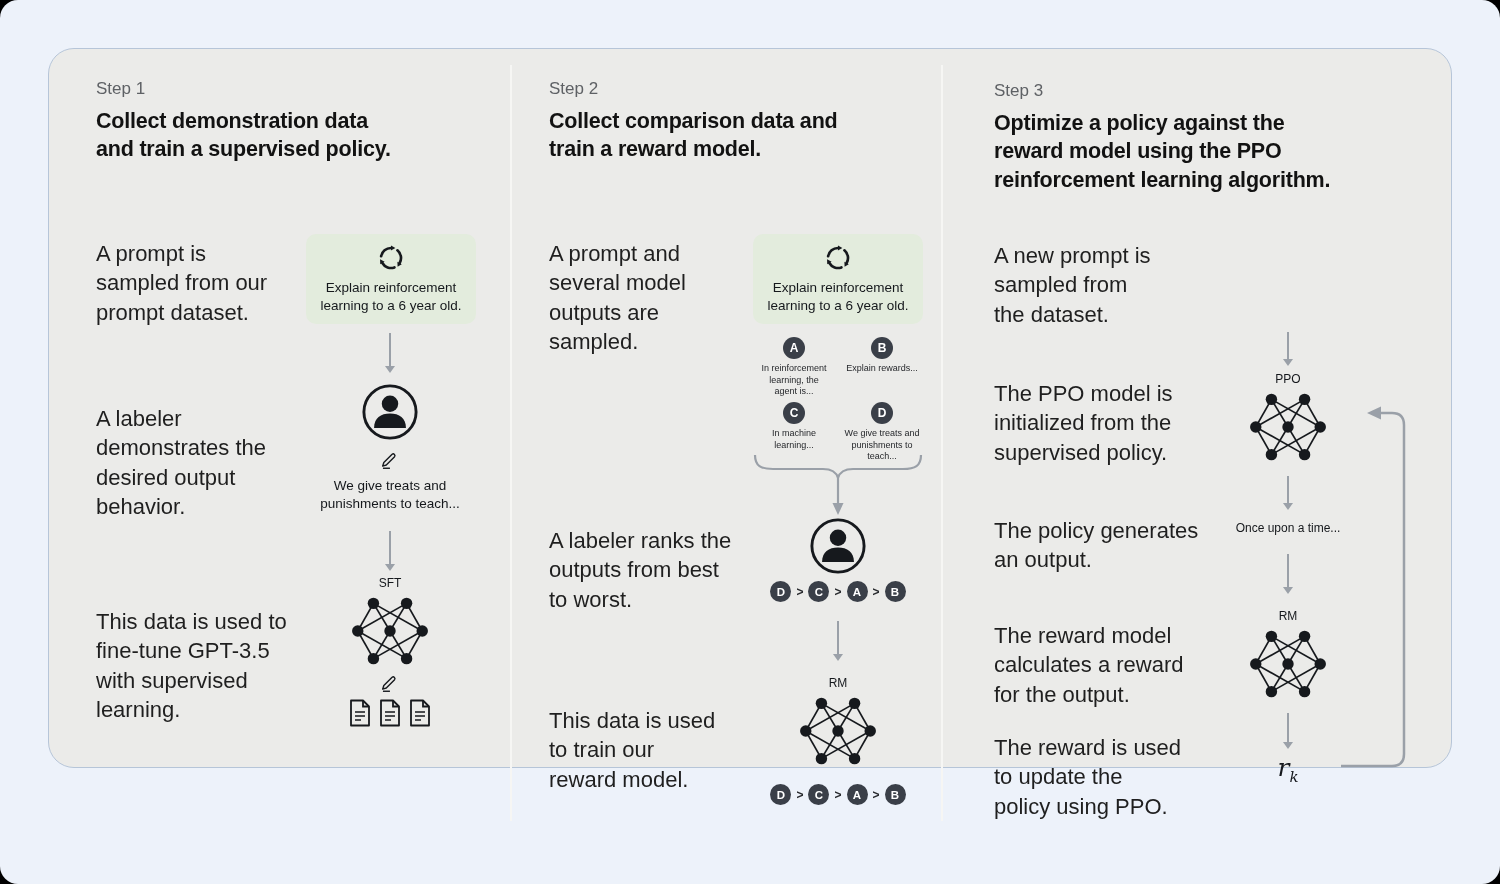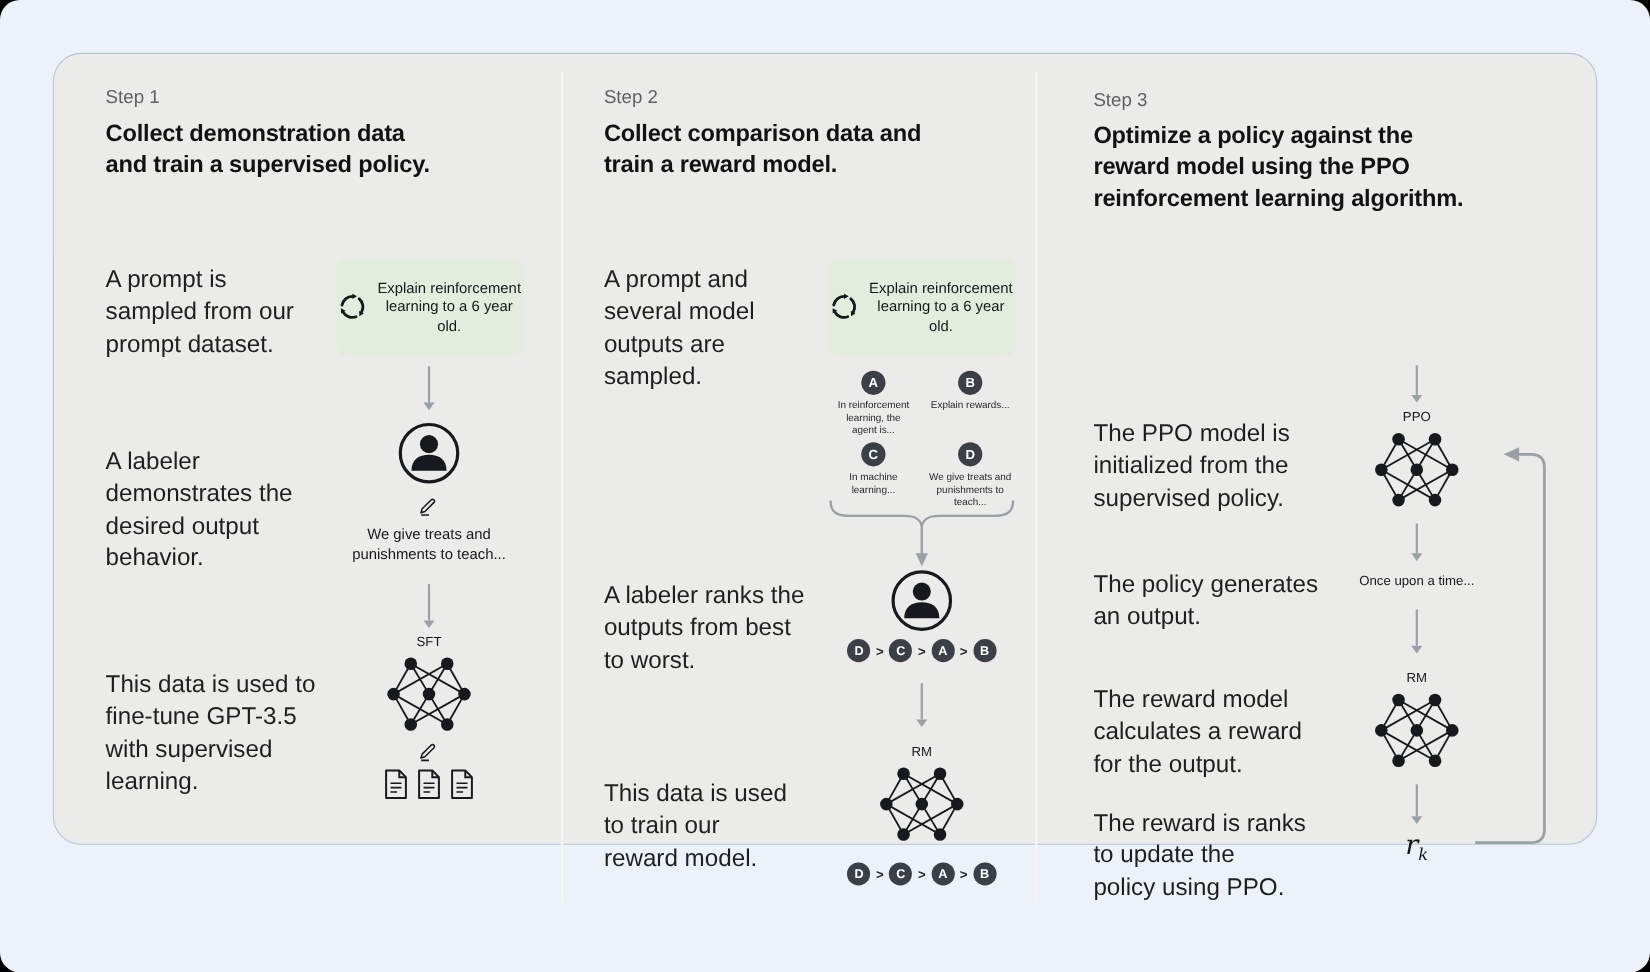--- a/index.html
+++ b/index.html
@@ -6,21 +6,21 @@
   body { background:#000; font-family:"Liberation Sans", sans-serif; }
   #canvas { position:relative; width:1500px; height:884px; background:#edf2fa; border-radius:18px; overflow:hidden; }
   #card { position:absolute; left:48px; top:48px; width:1404px; height:720px;
           background:#ebebe9; border:1.5px solid #b6c5d8; border-radius:26px; }
   .abs { position:absolute; }
   .step-label { font-size:17px; color:#5e6165; }
   .title { font-size:21.5px; font-weight:bold; color:#121212; line-height:1.32;
            white-space:pre-line; letter-spacing:-0.2px; }
   .cap { font-size:22px; color:#1f1f1f; line-height:1.34; white-space:pre-line; }
   .gbox { background:#e3ecdd; border-radius:10px; width:170px; height:90px;
-          display:flex; flex-direction:row; align-items:center; justify-content:center; gap:6px; }
+          display:flex; flex-direction:column; align-items:center; justify-content:center; gap:6px; }
   .gbox-text { font-size:13.5px; color:#15181c; text-align:center; line-height:1.3; white-space:pre-line; }
   .mini-label { font-size:12px; color:#15181c; text-align:center; width:100px; }
   .note { font-size:13.5px; color:#15181c; text-align:center; line-height:1.3; white-space:pre-line; width:174px; }
   .varrow { display:flex; flex-direction:column; align-items:center; width:12px; }
   .varrow .stem { width:2px; flex:1; background:#9aa0a8; }
   .varrow .head { width:0; height:0; border-left:5px solid transparent;
                   border-right:5px solid transparent; border-top:7px solid #9aa0a8; }
   .out-cell { position:absolute; width:92px; display:flex; flex-direction:column; align-items:center; gap:4px; }
   .badge { width:22px; height:22px; border-radius:50%; background:#3a3f48; color:#fff;
            font-size:12px; font-weight:bold; display:flex; align-items:center; justify-content:center; }
@@ -247,29 +247,32 @@
       <div class="badge">A</div>
         <span class="gt">&gt;</span>
       <div class="badge">B</div>
     </div>
 
     <div class="abs step-label" style="left:945px;top:32px">Step 3</div>
     <div class="abs title" style="left:945px;top:60px;width:420px">Optimize a policy against the
 reward model using the PPO
 reinforcement learning algorithm.</div>
 
+    <div class="abs cap" style="left:945px;top:192px">A new prompt is
+sampled from
+the dataset.</div>
     <div class="abs cap" style="left:945px;top:330px">The PPO model is
 initialized from the
 supervised policy.</div>
     <div class="abs cap" style="left:945px;top:467px">The policy generates
 an output.</div>
     <div class="abs cap" style="left:945px;top:572px">The reward model
 calculates a reward
 for the output.</div>
-    <div class="abs cap" style="left:945px;top:684px">The reward is ranks
+    <div class="abs cap" style="left:945px;top:684px">The reward is used
 to update the
 policy using PPO.</div>
 
 
     <div class="abs varrow" style="left:1233px;top:283px;height:34px">
         <div class="stem"></div>
         <div class="head"></div>
       </div>
 
     <div class="abs mini-label" style="left:1189px;top:323px">PPO</div>

